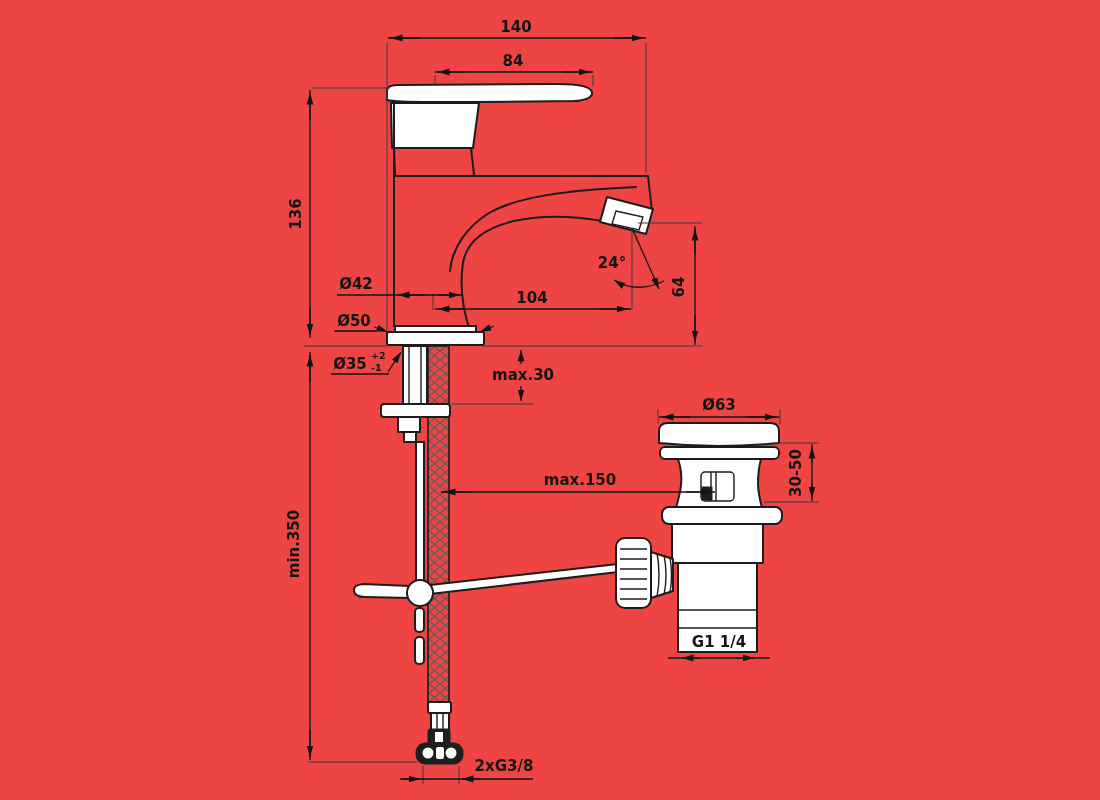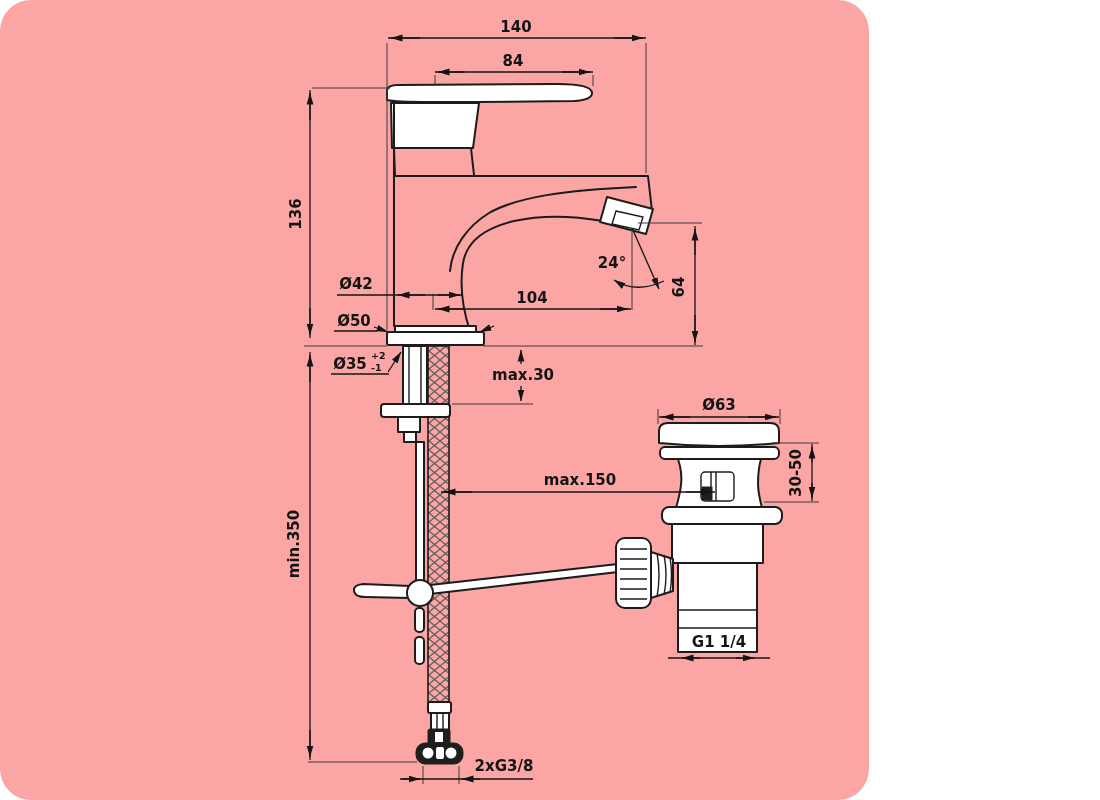--- a/index.html
+++ b/index.html
@@ -1,16 +1,16 @@
 <!DOCTYPE html>
 <html><head>
 <meta charset="utf-8">
 <style>
   html,body{margin:0;padding:0;background:#fff;}
-  .canvas{width:869px;height:800px;position:relative;background:#fca5a5;overflow:hidden;border-radius:31px;}
+  .canvas{width:1100px;height:800px;position:relative;background:#ef4444;overflow:hidden;}
   svg{display:block;}
   svg text{font-family:"DejaVu Sans","Liberation Sans",sans-serif;font-size:15px;font-weight:600;fill:#141414;}
   svg text.ts{font-size:9.5px;font-weight:600;}
   .o{stroke:#1c1c1c;stroke-width:2;fill:none;stroke-linejoin:round;stroke-linecap:round;}
   .of{stroke:#1c1c1c;stroke-width:2;fill:#ffffff;stroke-linejoin:round;}
   .d{stroke:#151515;stroke-width:1.3;fill:none;}
   .e{stroke:#3a3a3a;stroke-width:1;fill:none;}
   .dk{fill:#1e1e1e;stroke:#1e1e1e;}
   .thin{stroke:#1c1c1c;stroke-width:1.4;fill:none;}
 </style>

